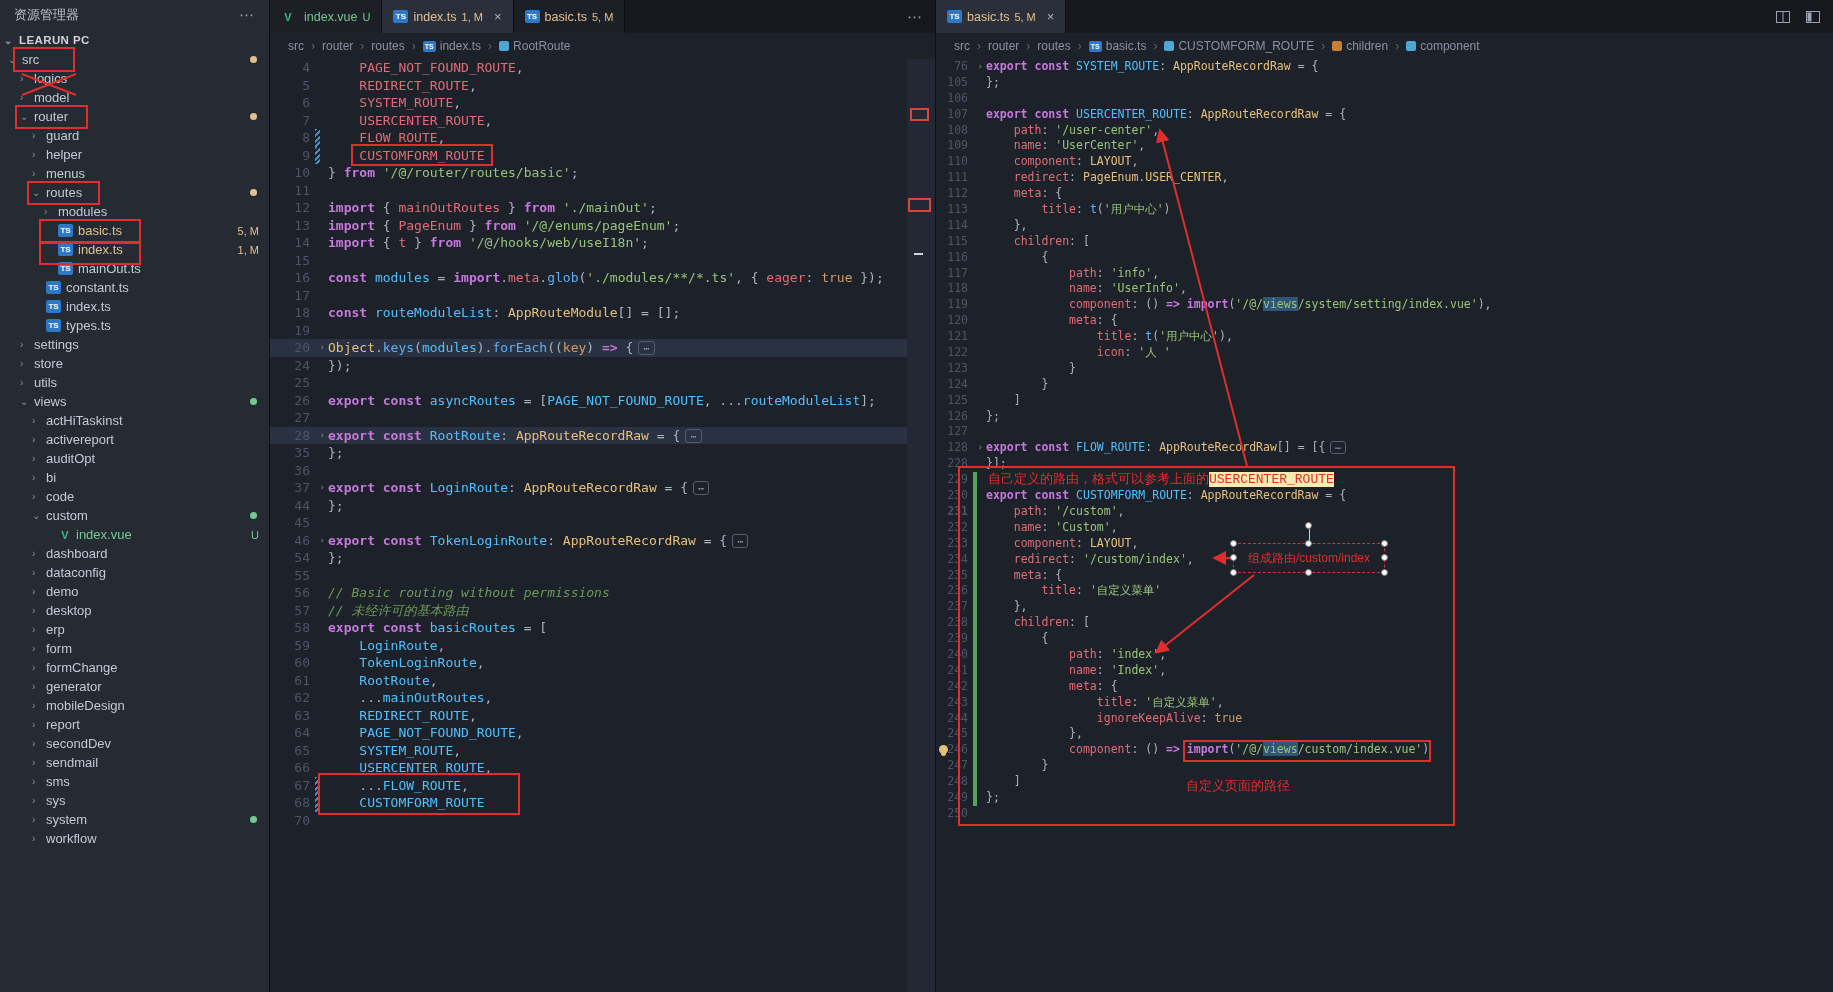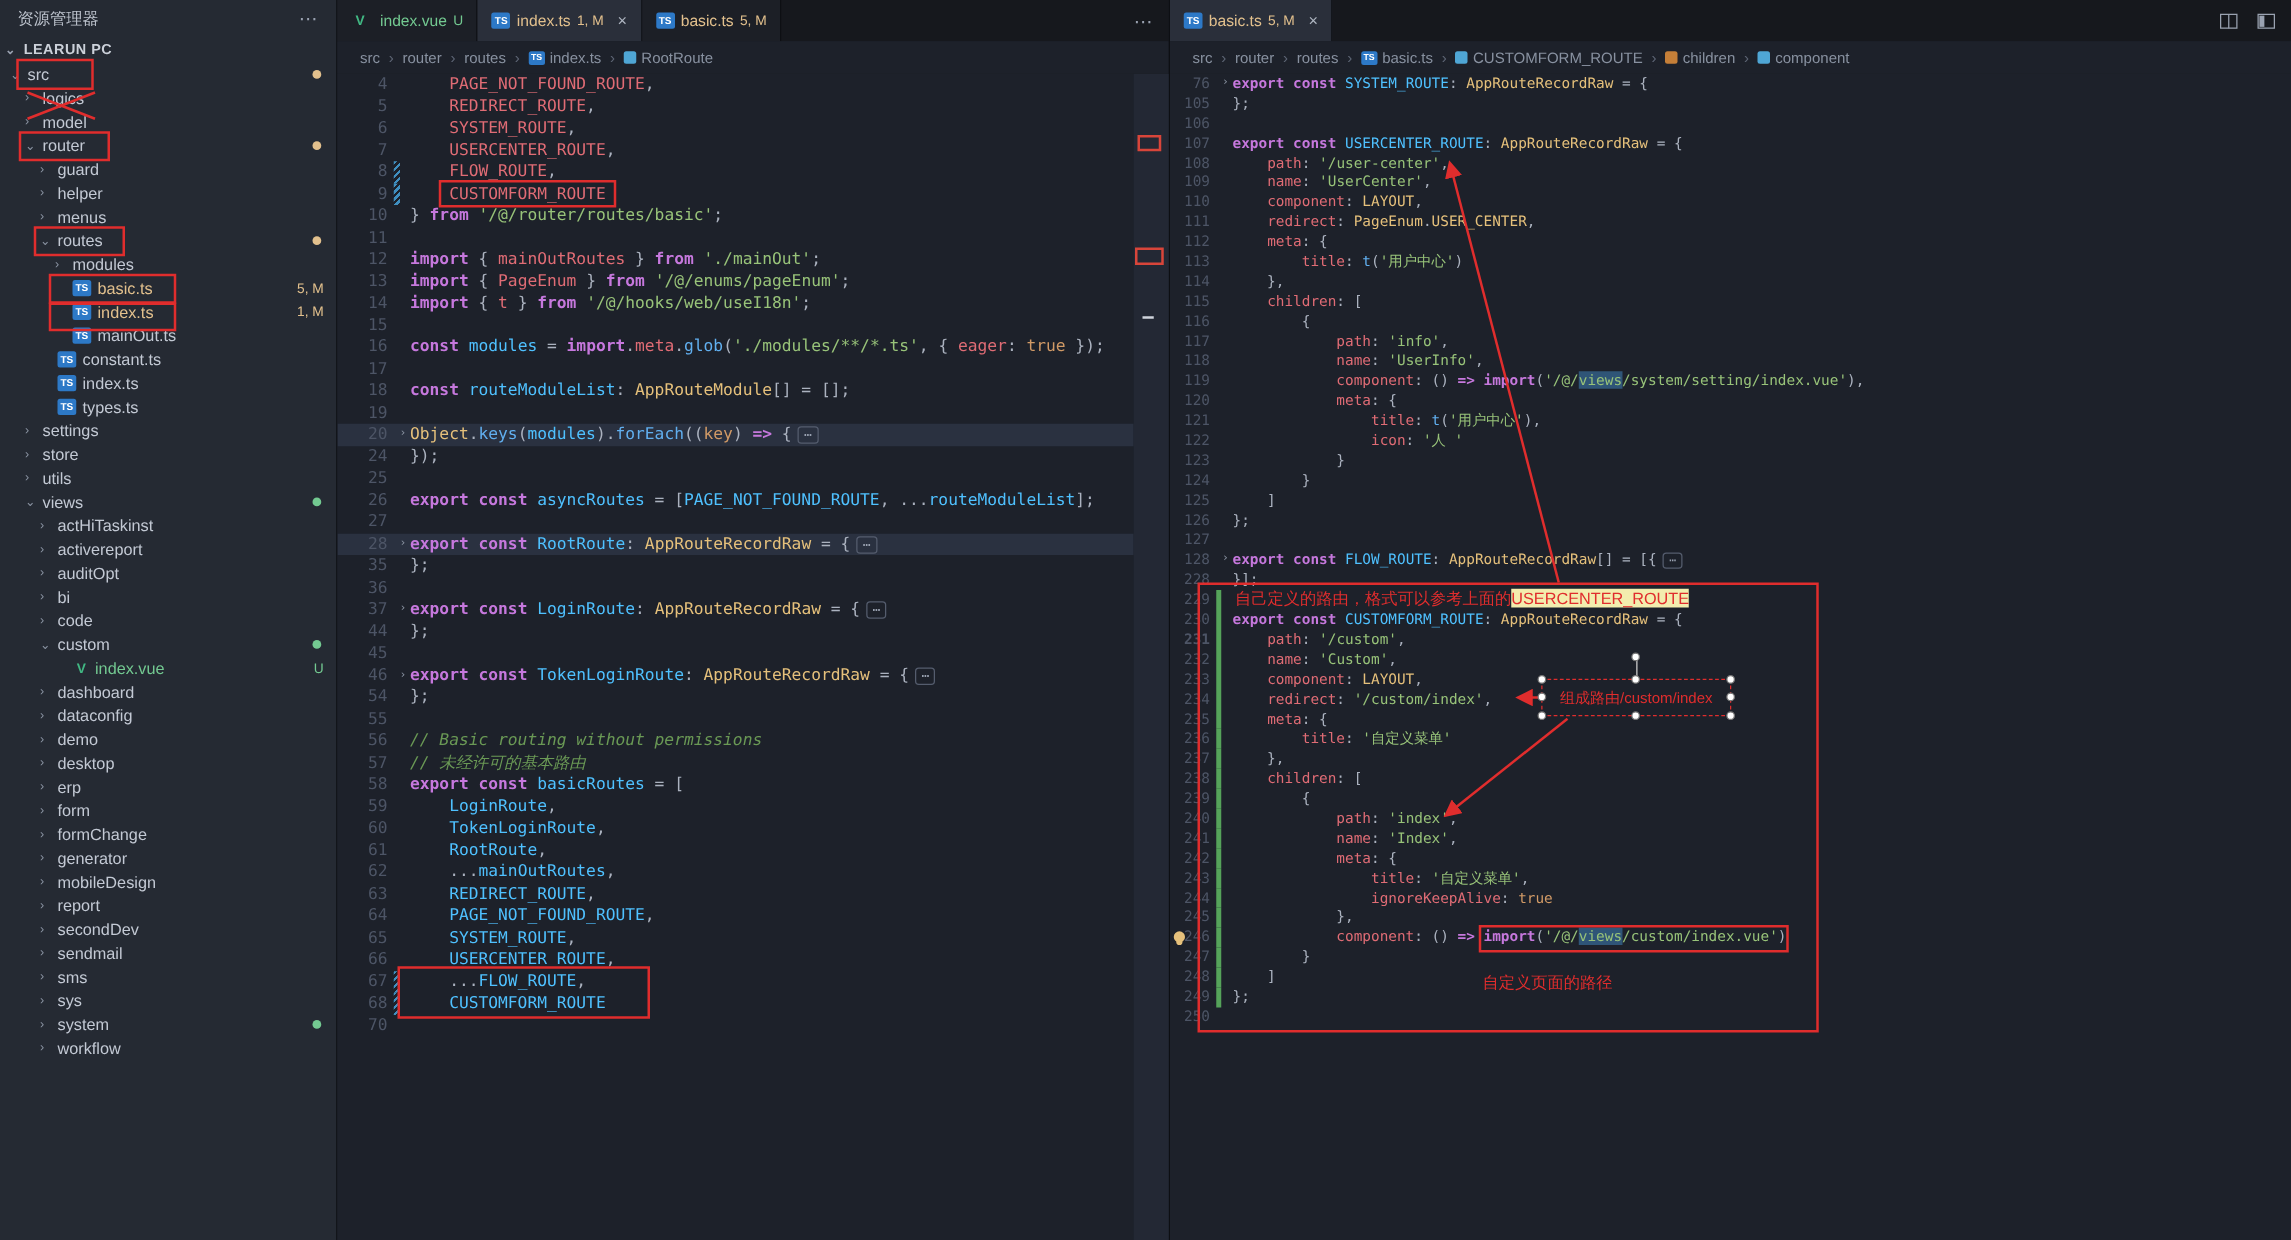--- a/index.html
+++ b/index.html
@@ -522,21 +522,21 @@
     <div class="ann-box" style="left:13px; top:47px; width:62px; height:25px;"></div>
     <div class="ann-box" style="left:15px; top:105px; width:73px; height:24px;"></div>
     <div class="ann-box" style="left:27px; top:181px; width:73px; height:24px;"></div>
     <div class="ann-box" style="left:39px; top:219px; width:102px; height:24px;"></div>
     <div class="ann-box" style="left:39px; top:242px; width:102px; height:23px;"></div>
     <div class="ann-box" style="left:351px; top:144px; width:142px; height:22px;"></div>
     <div class="ann-box" style="left:318px; top:773px; width:202px; height:42px;"></div>
     <div class="ann-box" style="left:958px; top:466px; width:497px; height:360px;"></div>
     <div class="ann-box" style="left:1183px; top:740px; width:248px; height:22px;"></div>
 
-    <div class="ann-text" style="left:988px; top:470px;">
+    <div class="ann-text" style="left:988px; top:470px;font-family:Liberation Mono, monospace;">
       <span>自己定义的路由，格式可以参考上面的</span><span class="hl-part">USERCENTER_ROUTE</span>
     </div>
 
     <div class="ann-textbox" style="left:1233px; top:543px; width:152px; height:30px;">
       <span>组成路由/custom/index</span>
       <span class="rot-stem"></span>
       <span class="handle" style="left:-4px; top:-4px;"></span>
       <span class="handle" style="left:50%; top:-4px; margin-left:-4px;"></span>
       <span class="handle" style="right:-4px; top:-4px;"></span>
       <span class="handle" style="left:-4px; top:50%; margin-top:-4px;"></span>

